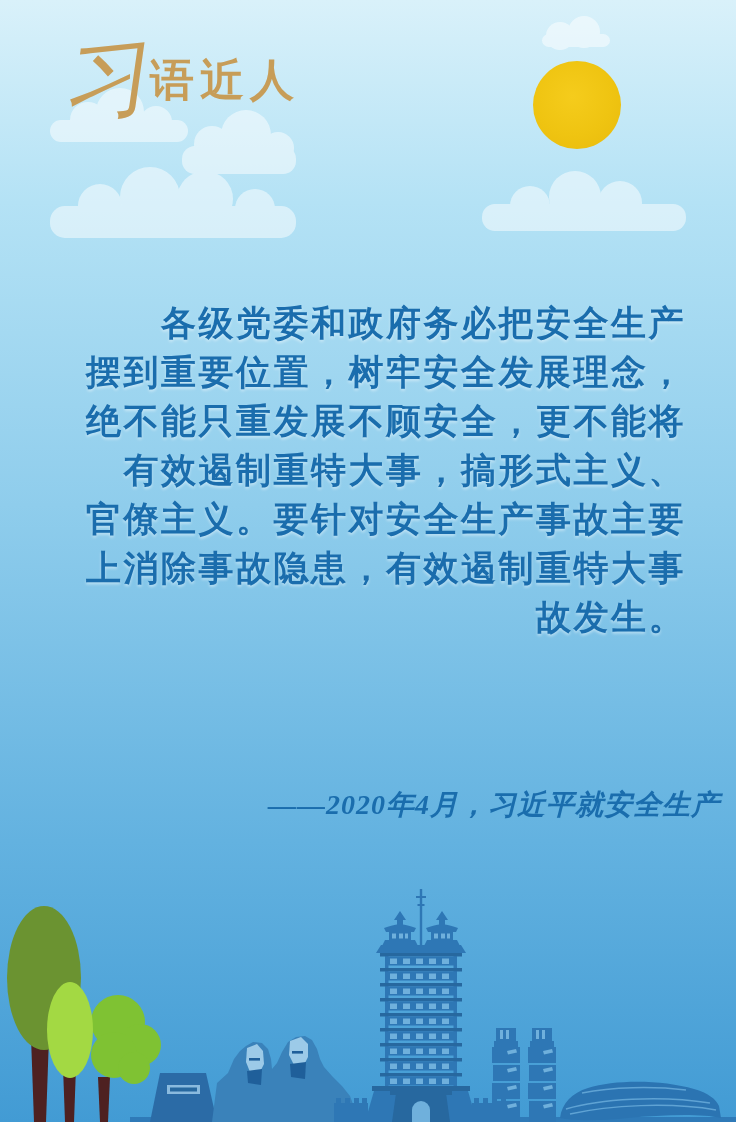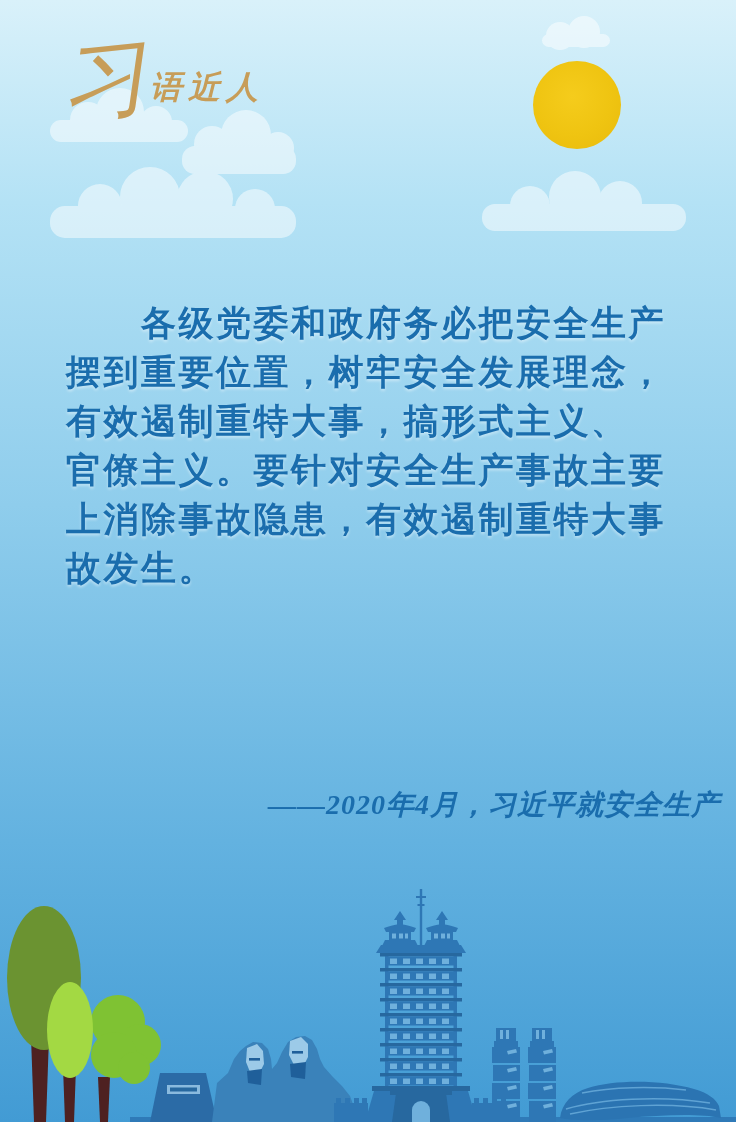--- a/index.html
+++ b/index.html
@@ -9,27 +9,27 @@
     font-family:"Liberation Serif","DejaVu Serif",serif;
   }
   .sky-svg { position:absolute; left:0; top:0; z-index:1; }
   .sun {
     position:absolute; left:533px; top:61px; width:88px; height:88px; border-radius:50%;
     background:radial-gradient(circle at 45% 40%, #f5cc1c 0%, #efc411 55%, #e8ba0c 100%);
     z-index:2;
   }
   .logo { position:absolute; left:60px; top:40px; z-index:3; color:#c79d58; display:flex; align-items:flex-end; }
   .logo-script { font-size:86px; line-height:0.95; font-style:italic; font-weight:400; transform:rotate(-6deg); }
-  .logo-text { font-size:32px; font-weight:700; letter-spacing:6px; margin-left:4px; margin-bottom:12px;font-style:italic; }
+  .logo-text { font-size:44px; font-weight:700; letter-spacing:6px; margin-left:4px; margin-bottom:12px; }
   .quote {
     position:absolute; left:66px; top:299px; width:620px; z-index:3;
     color:#1a6dad; font-weight:700; font-size:35px; line-height:49px; letter-spacing:2.5px;
     text-shadow:0 2px 3px rgba(255,255,255,0.45);
   }
-  .quote-line { white-space:nowrap; }
+  .quote-line { white-space:nowrap;text-align:right; }
   .quote-line.indent { text-indent:75px; }
   .attribution {
     position:absolute; left:268px; top:782px; z-index:3;
     color:#1a6dad; font-weight:700; font-size:28px; line-height:46px; letter-spacing:1px;font-style:italic;
   }
   .attribution div { white-space:nowrap; }
   .scene-svg { position:absolute; left:0; bottom:0; z-index:2; }
 </style>
 </head>
 <body>
@@ -74,20 +74,21 @@
   <div class="sun"></div>
 
   <div class="logo">
     <span class="logo-script">习</span>
     <span class="logo-text">语近人</span>
   </div>
 
   <div class="quote">
     <div class="quote-line indent">各级党委和政府务必把安全生产</div>
     <div class="quote-line">摆到重要位置，树牢安全发展理念，</div>
+    <div class="quote-line">绝不能只重发展不顾安全，更不能将</div>
     <div class="quote-line">有效遏制重特大事，搞形式主义、</div>
     <div class="quote-line">官僚主义。要针对安全生产事故主要</div>
     <div class="quote-line">上消除事故隐患，有效遏制重特大事</div>
     <div class="quote-line">故发生。</div>
   </div>
 
   <div class="attribution">
     <div>——2020年4月，习近平就安全生产</div>
   </div>
 

